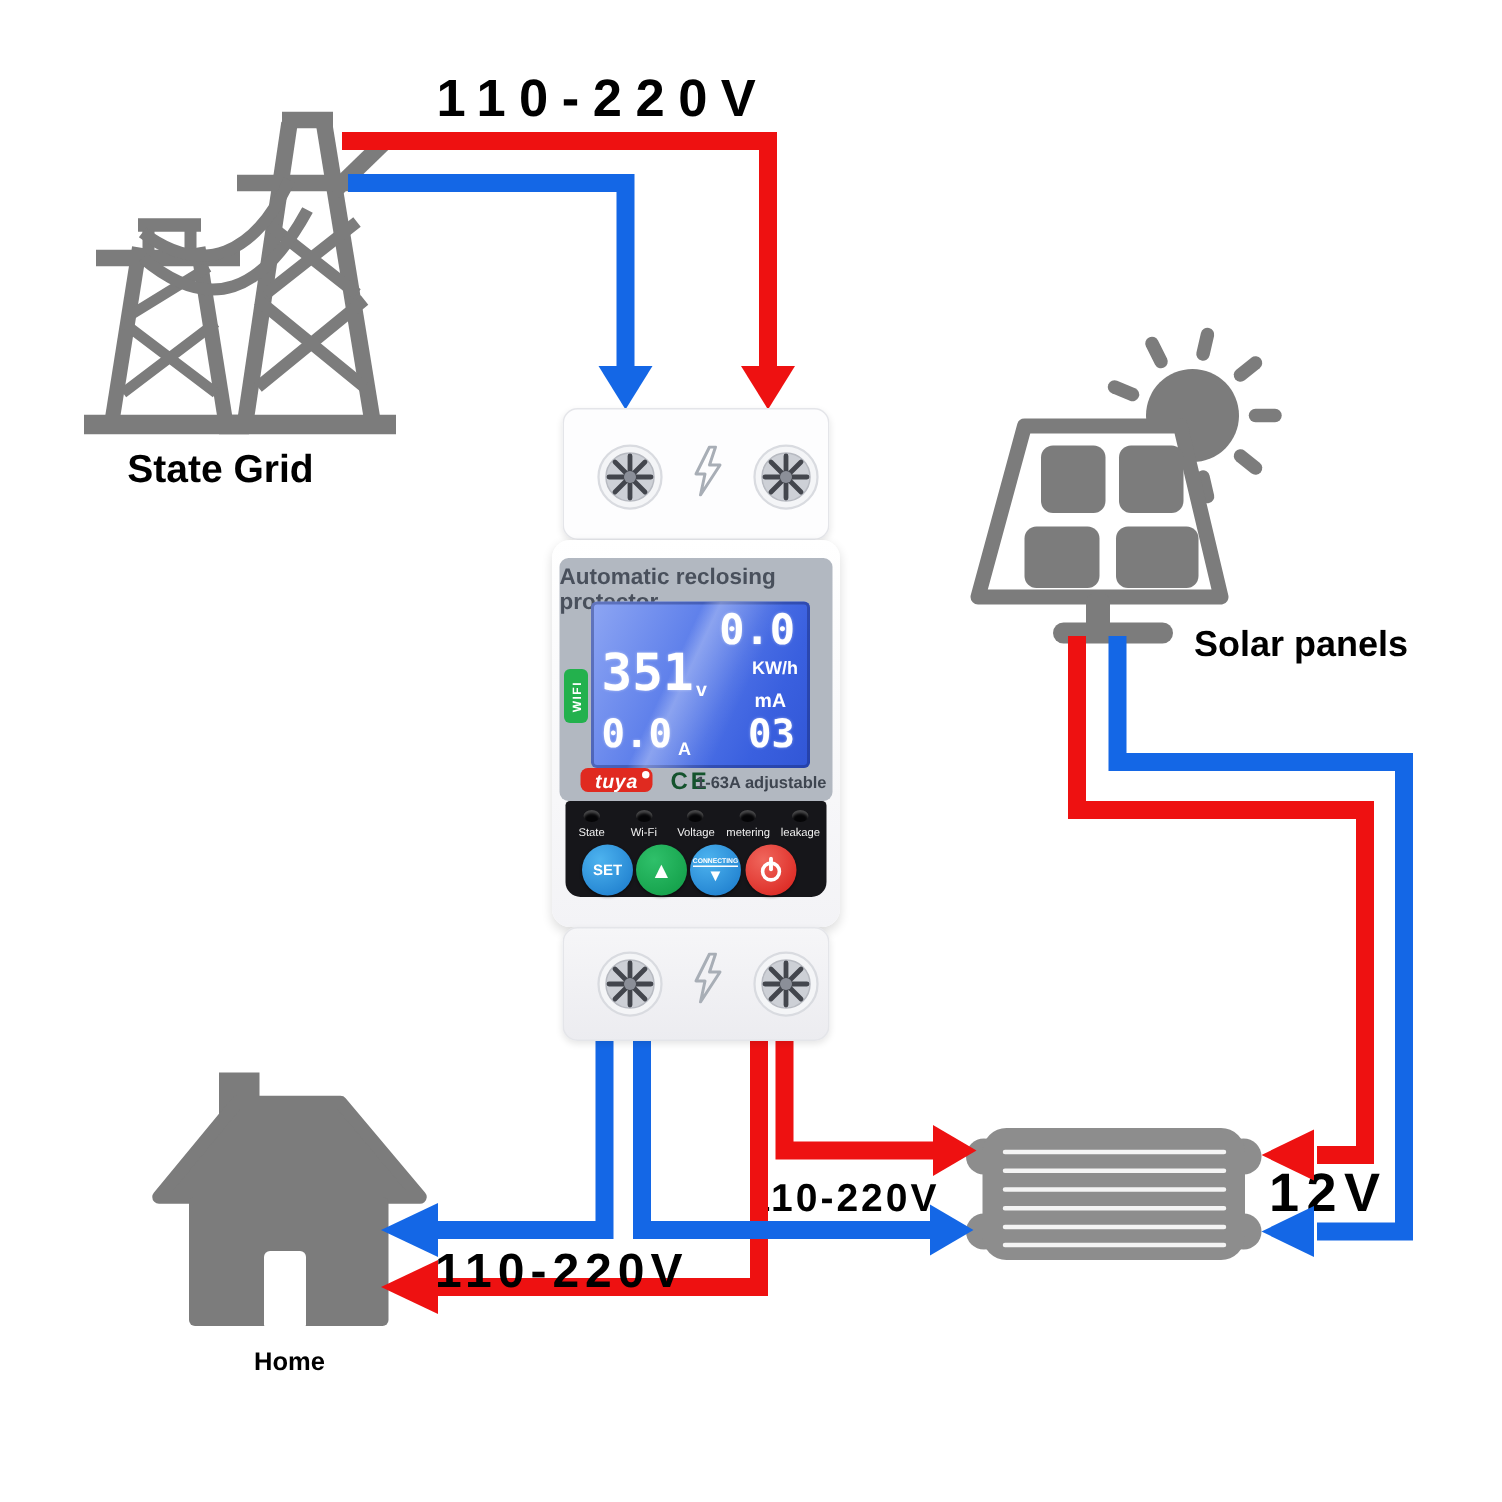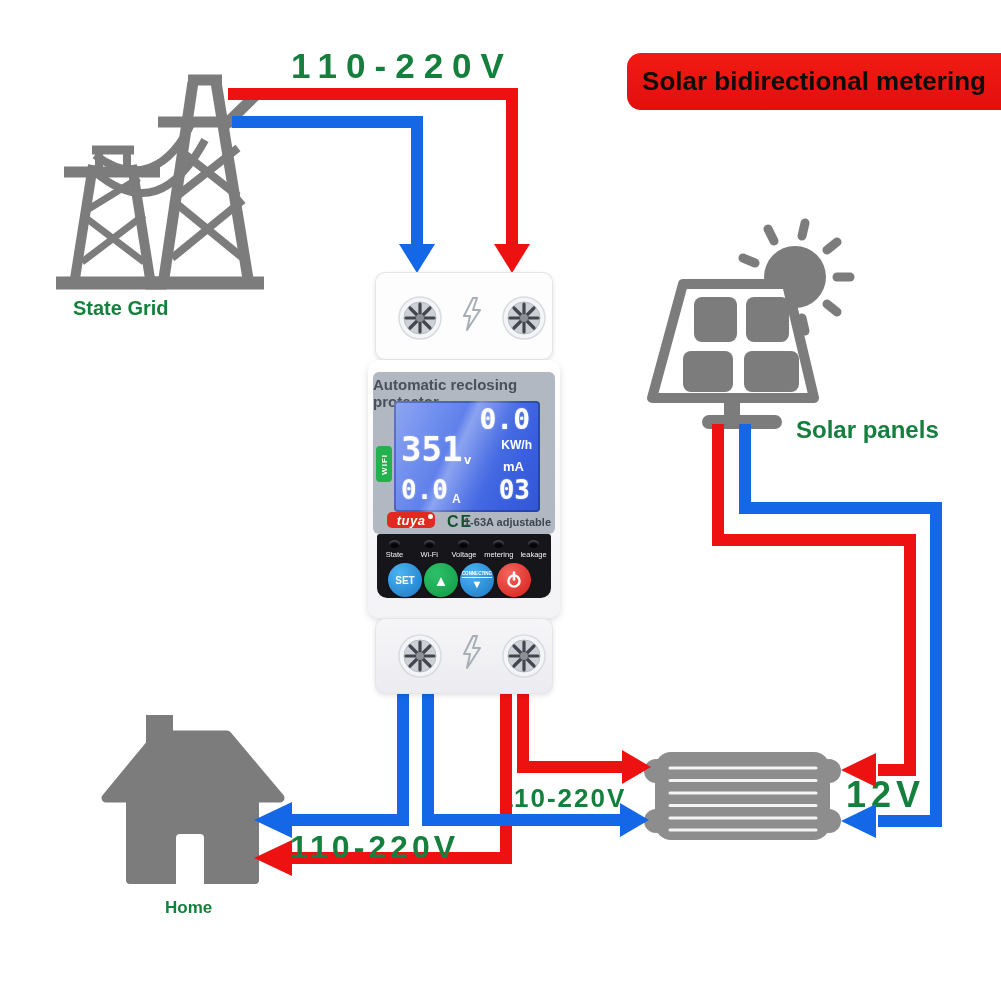--- a/index.html
+++ b/index.html
@@ -1,35 +1,35 @@
 <!DOCTYPE html>
 <html style="--wire-red: #ee1111; --wire-blue: #1467e6; --icon-gray: #7c7c7c; --inverter-gray: #8d8d8d; --banner-red: #f21b12; --wifi-green: #23b14d; --tuya-red: #e02a20;"><head>
 <meta charset="utf-8">
 <style>
   html,body{margin:0;padding:0;background:#fff;}
   .canvas{position:relative;width:1001px;height:1001px;background:#fff;overflow:hidden;
           font-family:"Liberation Sans",sans-serif;color:#0f0f0f;}
   .layer{position:absolute;left:0;top:0;width:1001px;height:1001px;}
   .z0{z-index:0}.z1{z-index:1}.z2{z-index:2}.z3{z-index:3}
   .abs{position:absolute;}
-  .lbl{position:absolute;font-weight:bold;color:#15803d;white-space:nowrap;}
+  .lbl{position:absolute;font-weight:bold;color:#000000;white-space:nowrap;}
 
   
   .top-voltage{left:252px;top:46px;width:300px;text-align:center;font-size:35px;letter-spacing:9px;}
   .banner{left:627px;top:53px;width:374px;height:57px;border-radius:14px 0 0 14px;
           background:linear-gradient(180deg,var(--banner-red),#e20f0f);
           display:flex;align-items:center;justify-content:center;}
   .banner span{font-size:26px;font-weight:bold;color:#0d0d0d;}
-  .state-grid{left:73px;top:297px;width:148px;font-size:20px;}
+  .state-grid{left:73px;top:297px;width:148px;text-align:center;font-size:26px;}
   .solar-panels{left:796px;top:416px;font-size:24px;}
   .solar-inverters{left:662px;top:859px;width:178px;text-align:center;font-size:24px;}
   .v12{left:846px;top:774px;font-size:36px;letter-spacing:5px;}
   .inv-voltage{left:499px;top:783px;font-size:26px;letter-spacing:2px;}
   .home-voltage{left:290px;top:829px;font-size:32px;letter-spacing:4px;}
-  .home-label{left:165px;top:898px;width:56px;text-align:left;font-size:17px;}
+  .home-label{left:165px;top:898px;width:56px;text-align:center;font-size:17px;}
 
   
   .device{position:absolute;left:368px;top:272px;width:192px;height:422px;}
   .tblock{position:absolute;left:7px;width:178px;background:#fdfdfe;border-radius:10px;
           box-shadow:inset 0 0 0 1px #e4e5e9,0 2px 5px rgba(0,0,0,.10);}
   .tblock.top{top:0;height:88px;}
   .tblock.bottom{top:346px;height:76px;background:linear-gradient(180deg,#f6f6f8,#ececf0);}
   .screw{position:absolute;width:44px;height:44px;}
   .bolt{position:absolute;width:24px;height:40px;}
   .body{position:absolute;left:0;top:88px;width:192px;height:258px;border-radius:12px;
@@ -135,23 +135,20 @@
     <g fill="var(--icon-gray)">
       <rect x="146" y="715" width="27" height="34"></rect>
       <path d="M158 735 H227 L280 798 H106 Z" stroke="var(--icon-gray)" stroke-width="9" stroke-linejoin="round"></path>
       <rect x="126" y="798" width="133" height="86" rx="4"></rect>
       <rect x="176" y="834" width="28" height="53" rx="4" fill="#fff"></rect>
     </g>
   </svg>
 
   <div class="layer z1">
     <div class="lbl top-voltage">110-220V</div>
-    <div class="abs banner">
-      <span>Solar bidirectional metering</span>
-    </div>
     <div class="lbl state-grid">State Grid</div>
     <div class="lbl solar-panels">Solar panels</div>
     <div class="lbl v12">12V</div>
     <div class="lbl inv-voltage">110-220V</div>
     <div class="lbl home-label">Home</div>
   </div>
 
   <svg class="layer z2" viewBox="0 0 1001 1001">
     <g style="stroke:var(--wire-red)" stroke-width="12" fill="none">
       <polyline points="228,94 512,94 512,248"></polyline>

